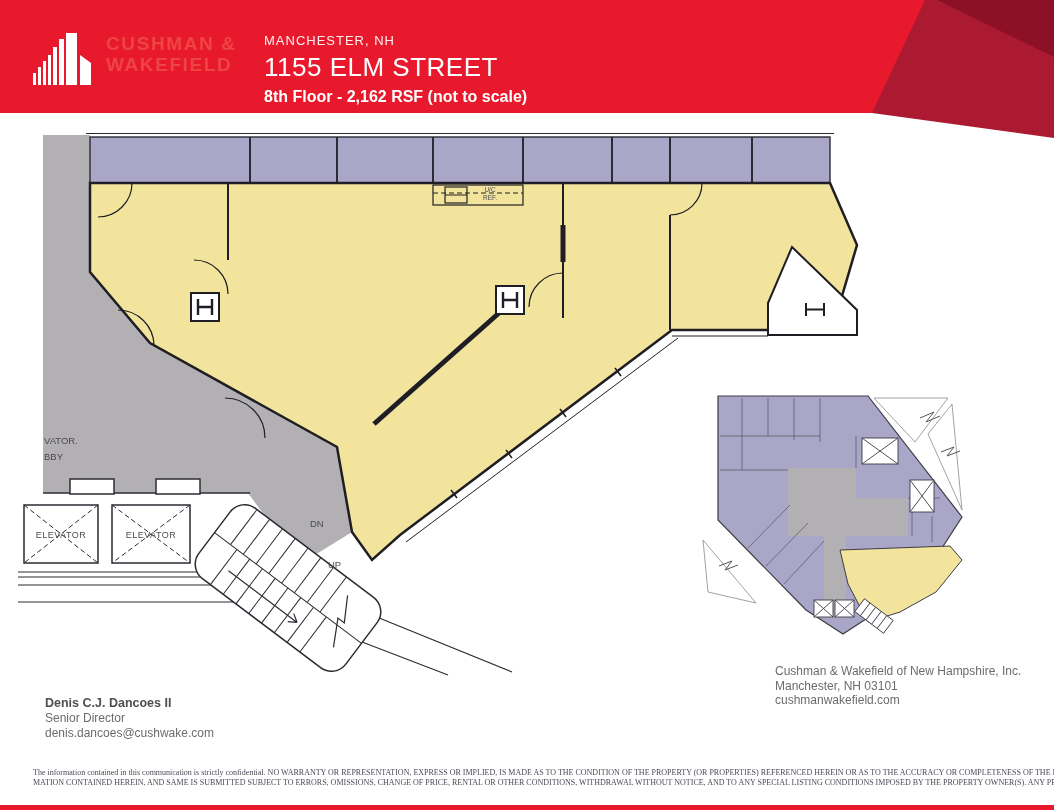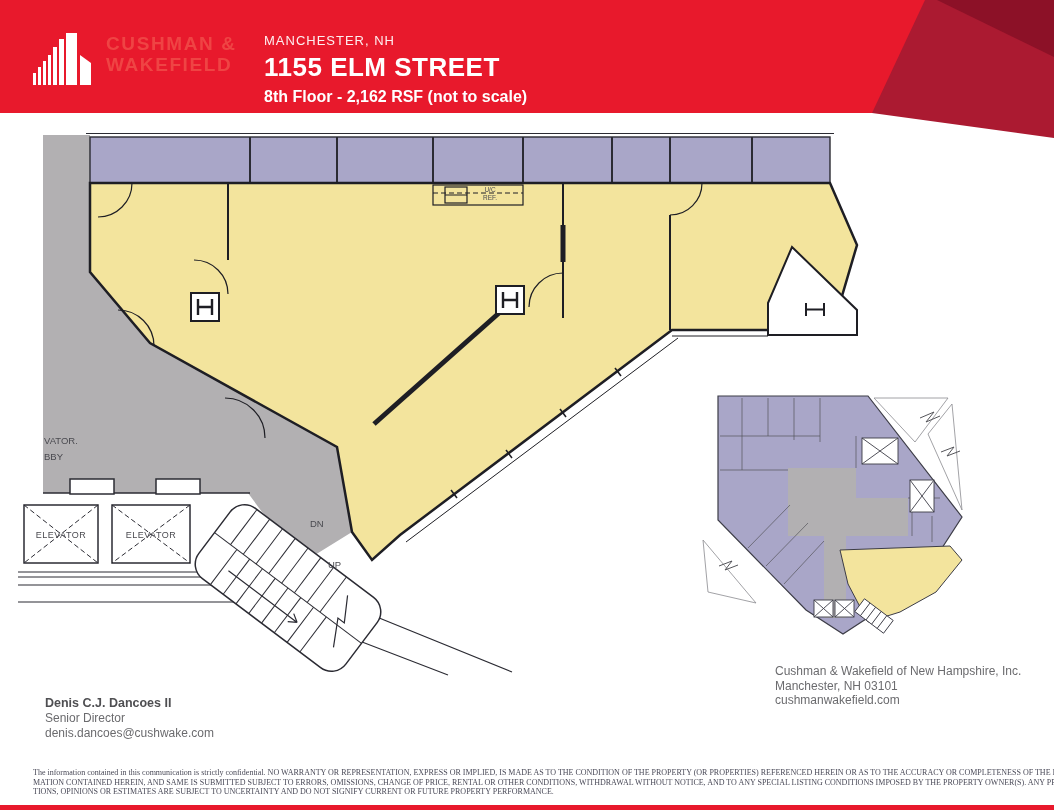--- a/index.html
+++ b/index.html
@@ -5,21 +5,21 @@
   html,body{margin:0;padding:0;}
   body{width:1054px;height:810px;position:relative;background:#ffffff;overflow:hidden;
        font-family:"Liberation Sans",sans-serif;}
   
   .header-wrap{position:absolute;left:0;top:0;width:1054px;height:140px;}
   .logo{position:absolute;left:33px;top:29px;}
   .brand{position:absolute;left:106px;top:33px;color:#ef4444;font-weight:bold;
          font-size:19px;line-height:21px;letter-spacing:1.6px;}
   .head-text{position:absolute;left:264px;top:16px;color:#fff;margin-top:17px;}
   .loc{font-size:13px;letter-spacing:1px;color:rgba(255,255,255,.93);}
-  .title{font-size:26px;font-weight:bold;letter-spacing:.5px;margin-top:4px;}
+  .title{font-size:26px;font-weight:normal;letter-spacing:.5px;margin-top:4px;}
   .subtitle{font-size:16px;font-weight:bold;margin-top:5px;}
   .subtitle .note{font-size:16px;font-weight:bold;}
   
   .plan-svg{position:absolute;left:0;top:0;}
   .plan-svg text{font-family:"Liberation Sans",sans-serif;fill:#4a4a50;}
   
   .contact{position:absolute;left:45px;top:696px;font-size:12px;color:#6b6b6e;line-height:15px;}
   .contact .name{font-weight:bold;color:#4f4f52;font-size:12.5px;}
   .company{position:absolute;left:775px;top:664px;font-size:12px;color:#6b6b6e;line-height:14.5px;}
   .disclaimer{position:absolute;left:33px;top:768px;width:1000px;
@@ -244,16 +244,15 @@
 
 <div class="company">
   <div>Cushman &amp; Wakefield of New Hampshire, Inc.</div>
   <div>Manchester, NH 03101</div>
   <div>cushmanwakefield.com</div>
 </div>
 
 <div class="disclaimer">
   <div>The information contained in this communication is strictly confidential. NO WARRANTY OR REPRESENTATION, EXPRESS OR IMPLIED, IS MADE AS TO THE CONDITION OF THE PROPERTY (OR PROPERTIES) REFERENCED HEREIN OR AS TO THE ACCURACY OR COMPLETENESS OF THE INFOR-</div>
   <div>MATION CONTAINED HEREIN, AND SAME IS SUBMITTED SUBJECT TO ERRORS, OMISSIONS, CHANGE OF PRICE, RENTAL OR OTHER CONDITIONS, WITHDRAWAL WITHOUT NOTICE, AND TO ANY SPECIAL LISTING CONDITIONS IMPOSED BY THE PROPERTY OWNER(S).  ANY PROJEC-</div>
-  <div>TIONS, OPINIONS OR ESTIMATES ARE SUBJECT TO UNCERTAINTY AND DO NOT SIGNIFY CURRENT OR FUTURE PROPERTY PERFORMANCE.</div>
 </div>
 
 <div class="bottombar"></div>
 
 </body></html>

